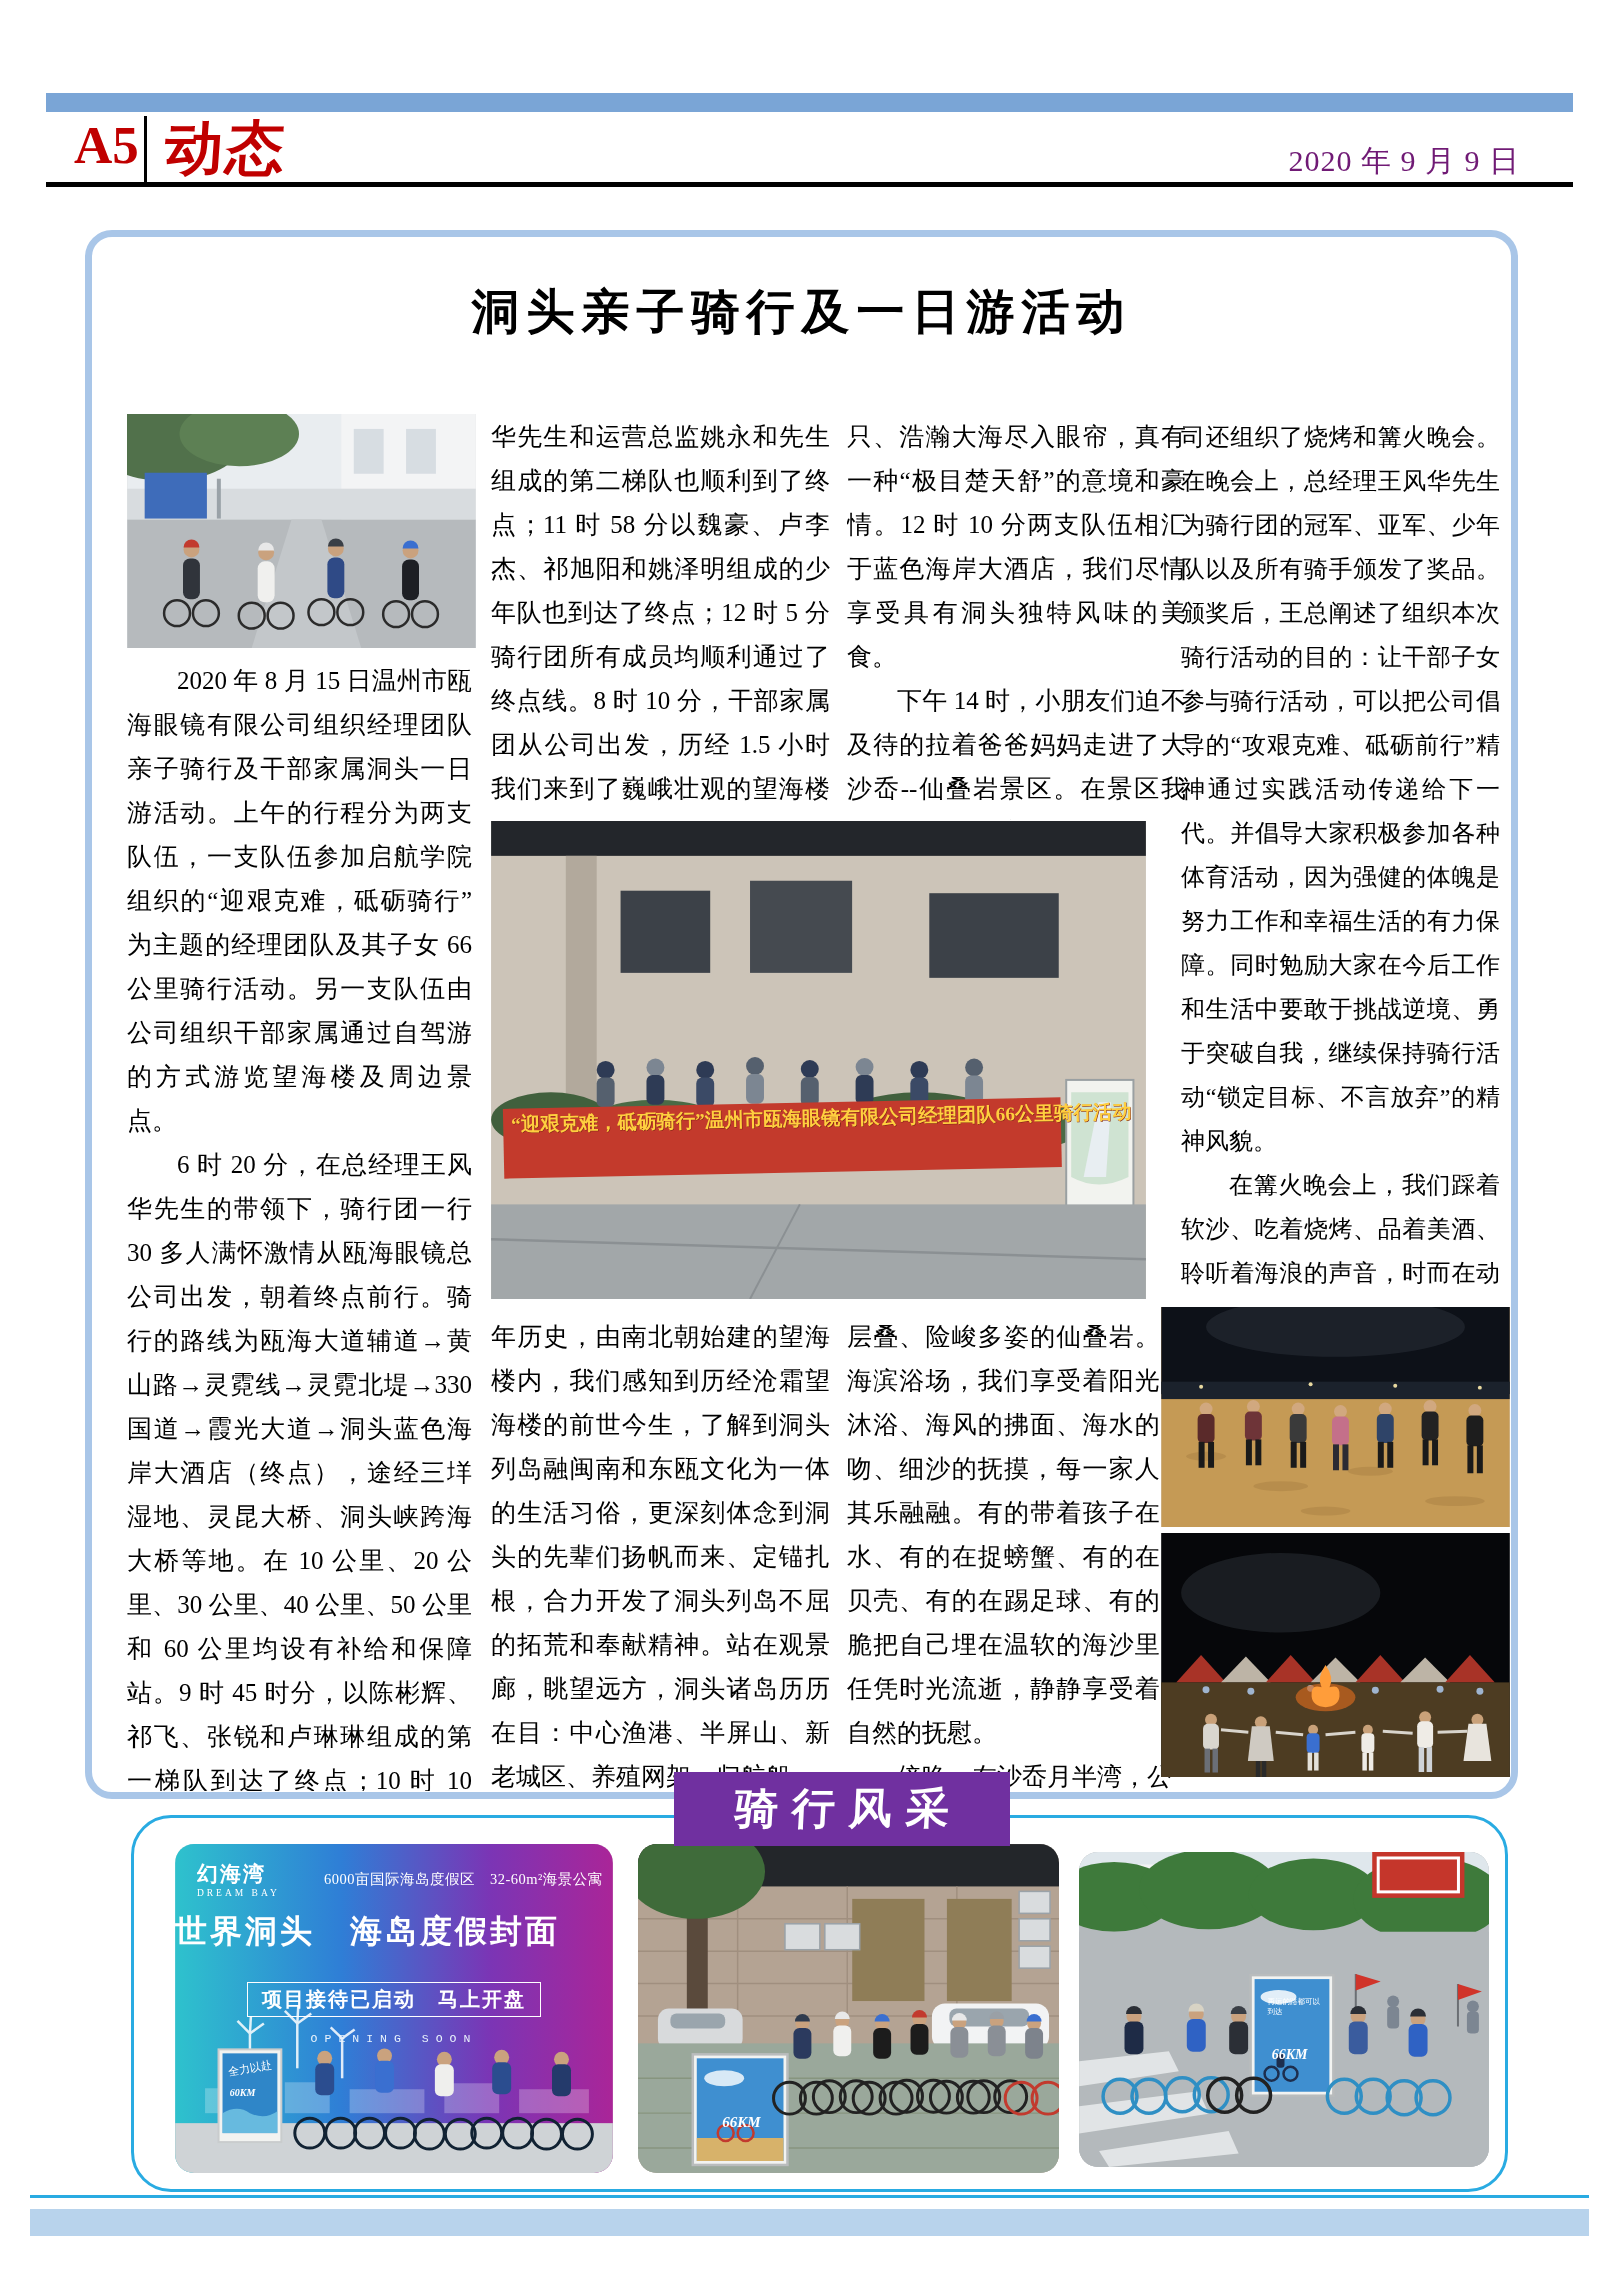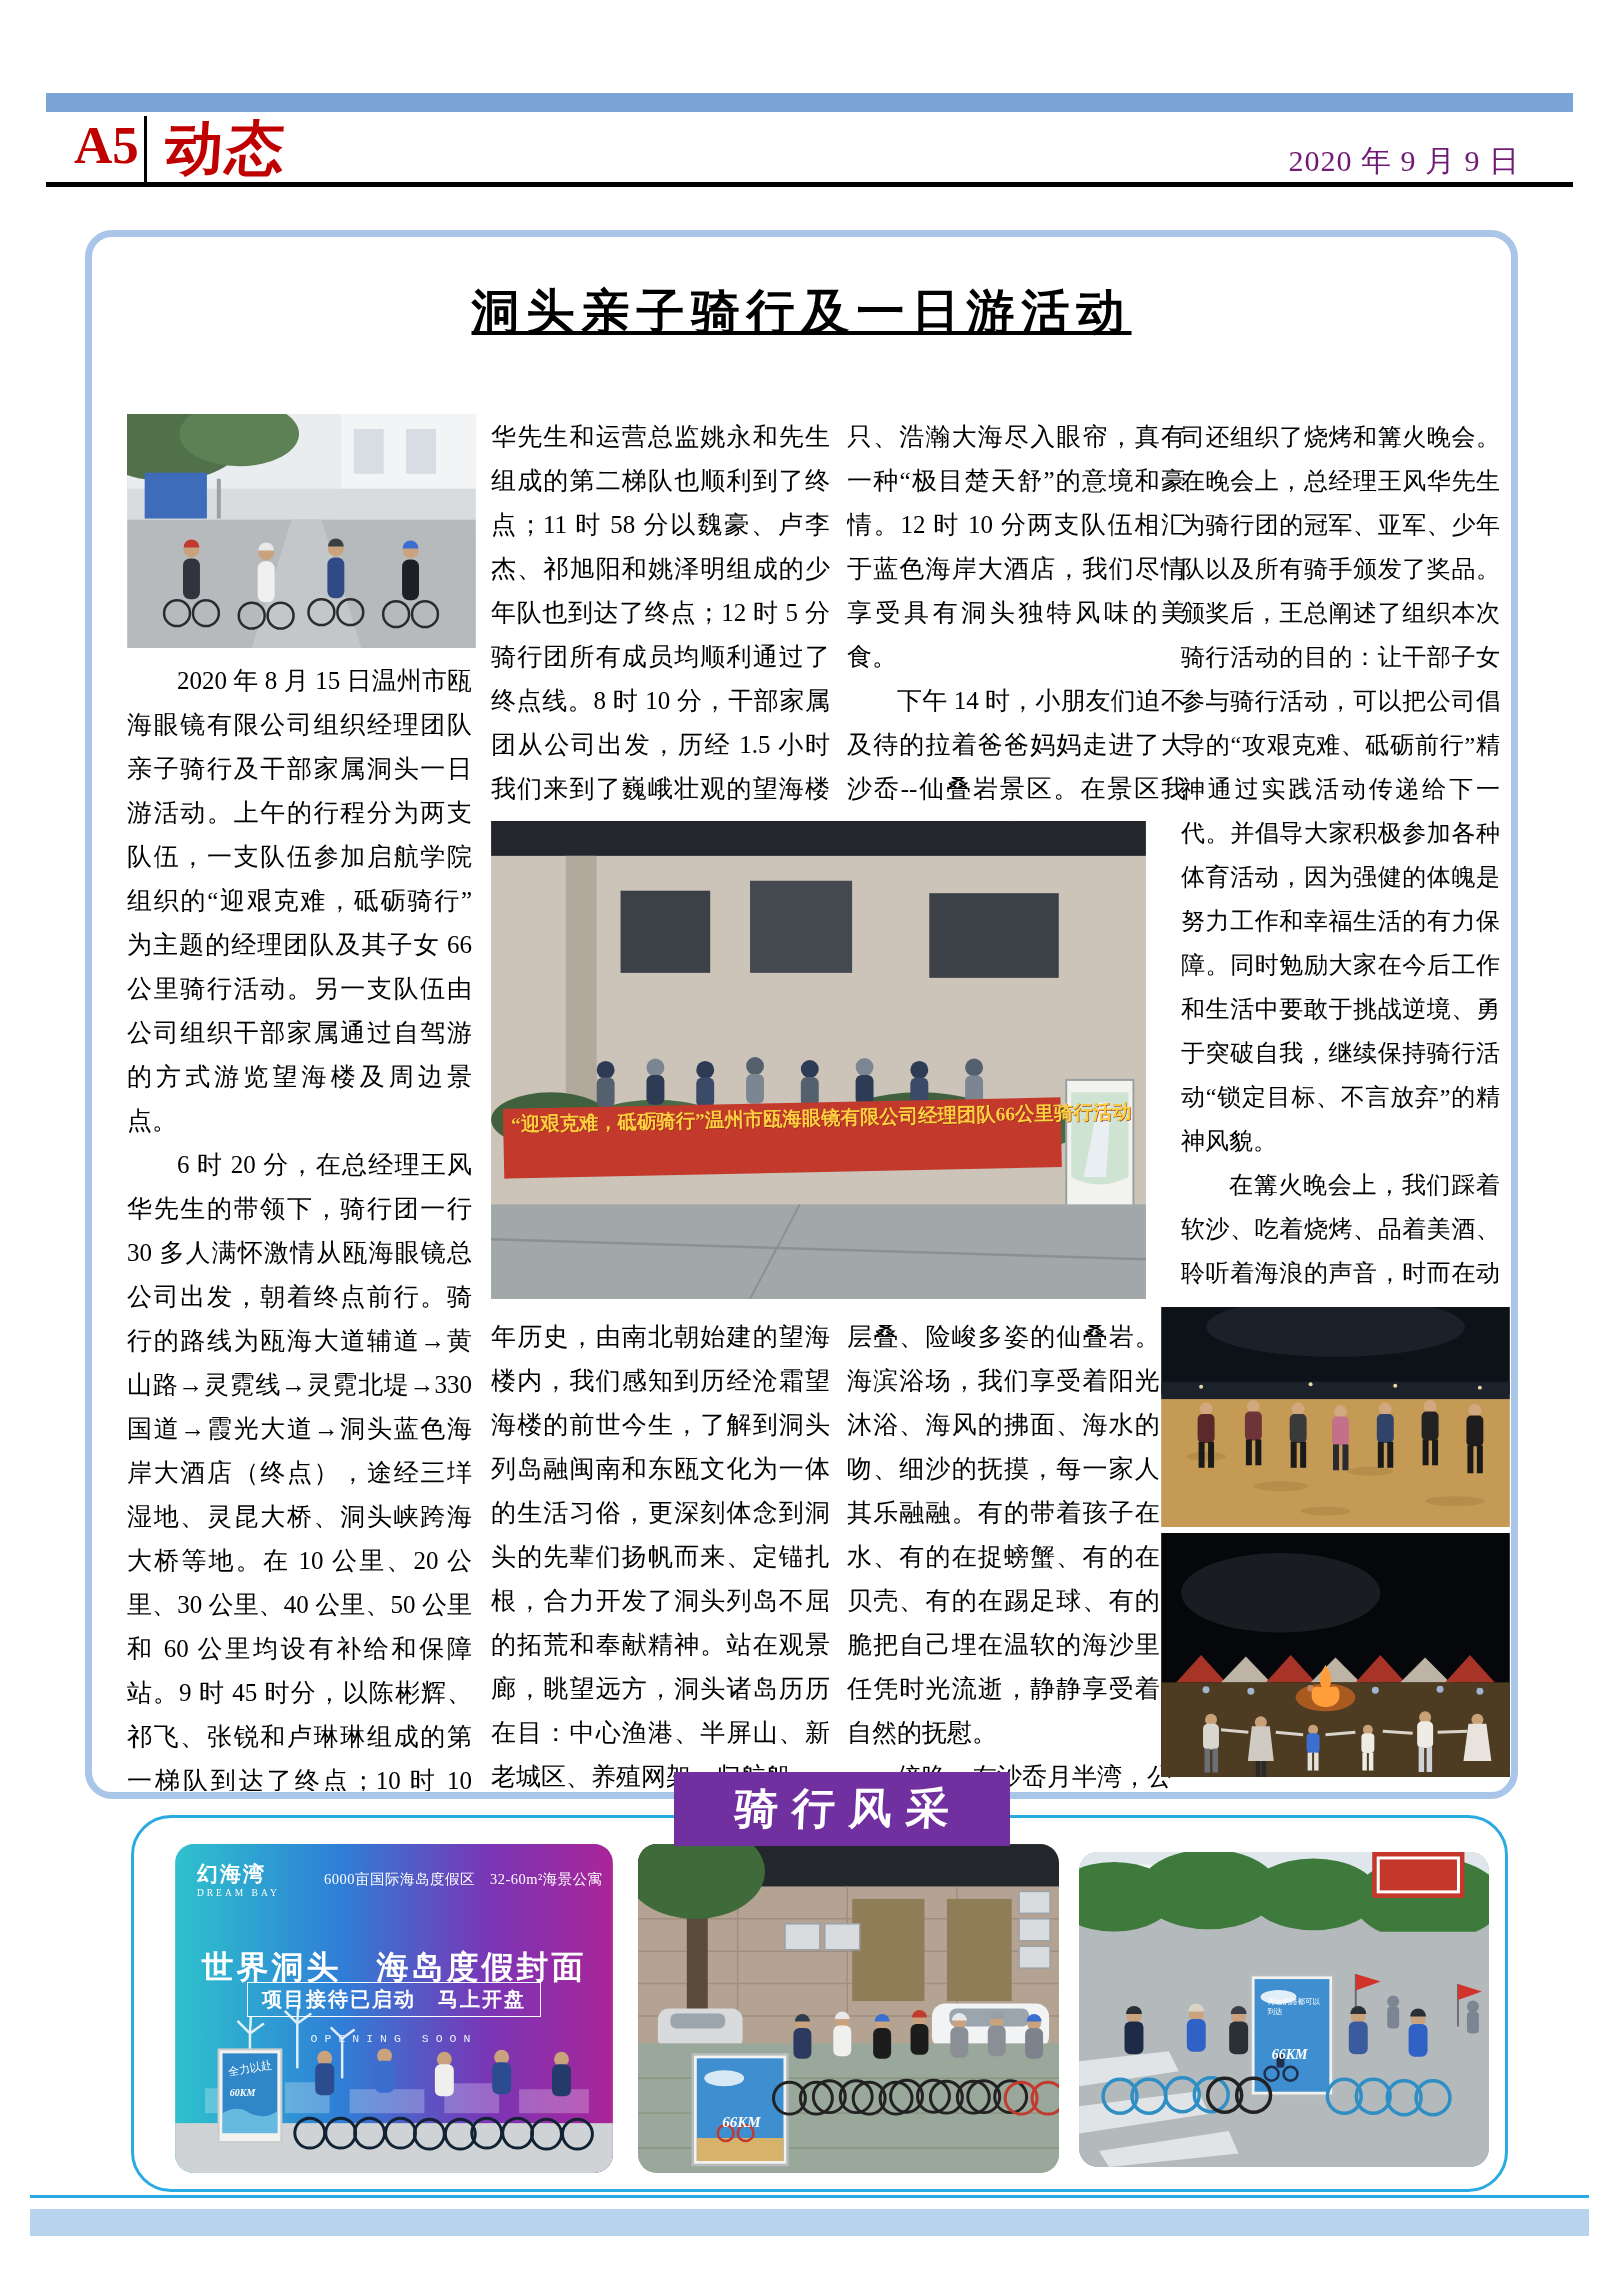--- a/index.html
+++ b/index.html
@@ -39,38 +39,38 @@
   .gallery-box{left:131px;top:1815px;width:1371px;height:371px;border:3px solid #29ABE2;
                border-radius:40px;background:#fff;}
   .gphoto{border-radius:19px;}
   .gp-text{position:absolute;color:#fff;}
   .footer-line{left:30px;top:2195px;width:1559px;height:3px;background:#29ABE2;}
   .footer-bar{left:30px;top:2209px;width:1559px;height:27px;background:#B8D3EC;}
   
   .bb-logo{left:5%;top:5%;font-size:21px;font-weight:bold;letter-spacing:2px;}
   .bb-logo small{display:block;font-size:9.5px;letter-spacing:3px;font-weight:normal;}
   .bb-line1{left:34%;top:8%;font-size:14.5px;letter-spacing:0.5px;}
-  .bb-headline{left:0;top:20%;width:100%;text-align:center;font-size:32px;font-weight:bold;letter-spacing:3px;margin-top:36px;}
+  .bb-headline{left:0;top:20%;width:100%;font-size:32px;font-weight:bold;letter-spacing:3px;}
   .bb-box{left:50%;top:42%;transform:translateX(-50%);border:1.5px solid #fff;padding:3px 14px;
           font-size:20px;font-weight:bold;letter-spacing:2px;white-space:nowrap;}
   .bb-sub{left:0;top:57%;width:100%;text-align:center;font-size:11.5px;letter-spacing:7px;color:#e9f3fd;font-family:Liberation Mono, monospace;}
   .sign-km{font-weight:bold;font-style:italic;}
 </style>
 </head>
 <body>
 
 <div class="abs topbar"></div>
 <div class="abs page-no">A5</div>
 <div class="abs head-divider"></div>
 <div class="abs section-title">动态</div>
 <div class="abs date">2020 年 9 月 9 日</div>
 <div class="abs black-rule"></div>
 
 <div class="abs content-box"></div>
-<h1 class="abs article-title" style="margin:0;text-decoration:underline;">洞头亲子骑行及一日游活动</h1>
+<h1 class="abs article-title" style="margin:0;">洞头亲子骑行及一日游活动</h1>
 
 <div class="abs photo" style="left:127px;top:414px;width:349px;height:234px;">
   <svg viewBox="0 0 700 470">
     <rect width="700" height="470" fill="#e9edf0"></rect>
     <ellipse cx="80" cy="55" rx="150" ry="80" fill="#51714b"></ellipse>
     <ellipse cx="225" cy="40" rx="120" ry="65" fill="#5d8054"></ellipse>
     <rect x="430" y="0" width="270" height="235" fill="#f3f4f5"></rect>
     <rect x="455" y="30" width="60" height="90" fill="#d7dde2"></rect>
     <rect x="560" y="30" width="60" height="90" fill="#d7dde2"></rect>
     <rect x="0" y="150" width="700" height="62" fill="#d8dcdf"></rect>

